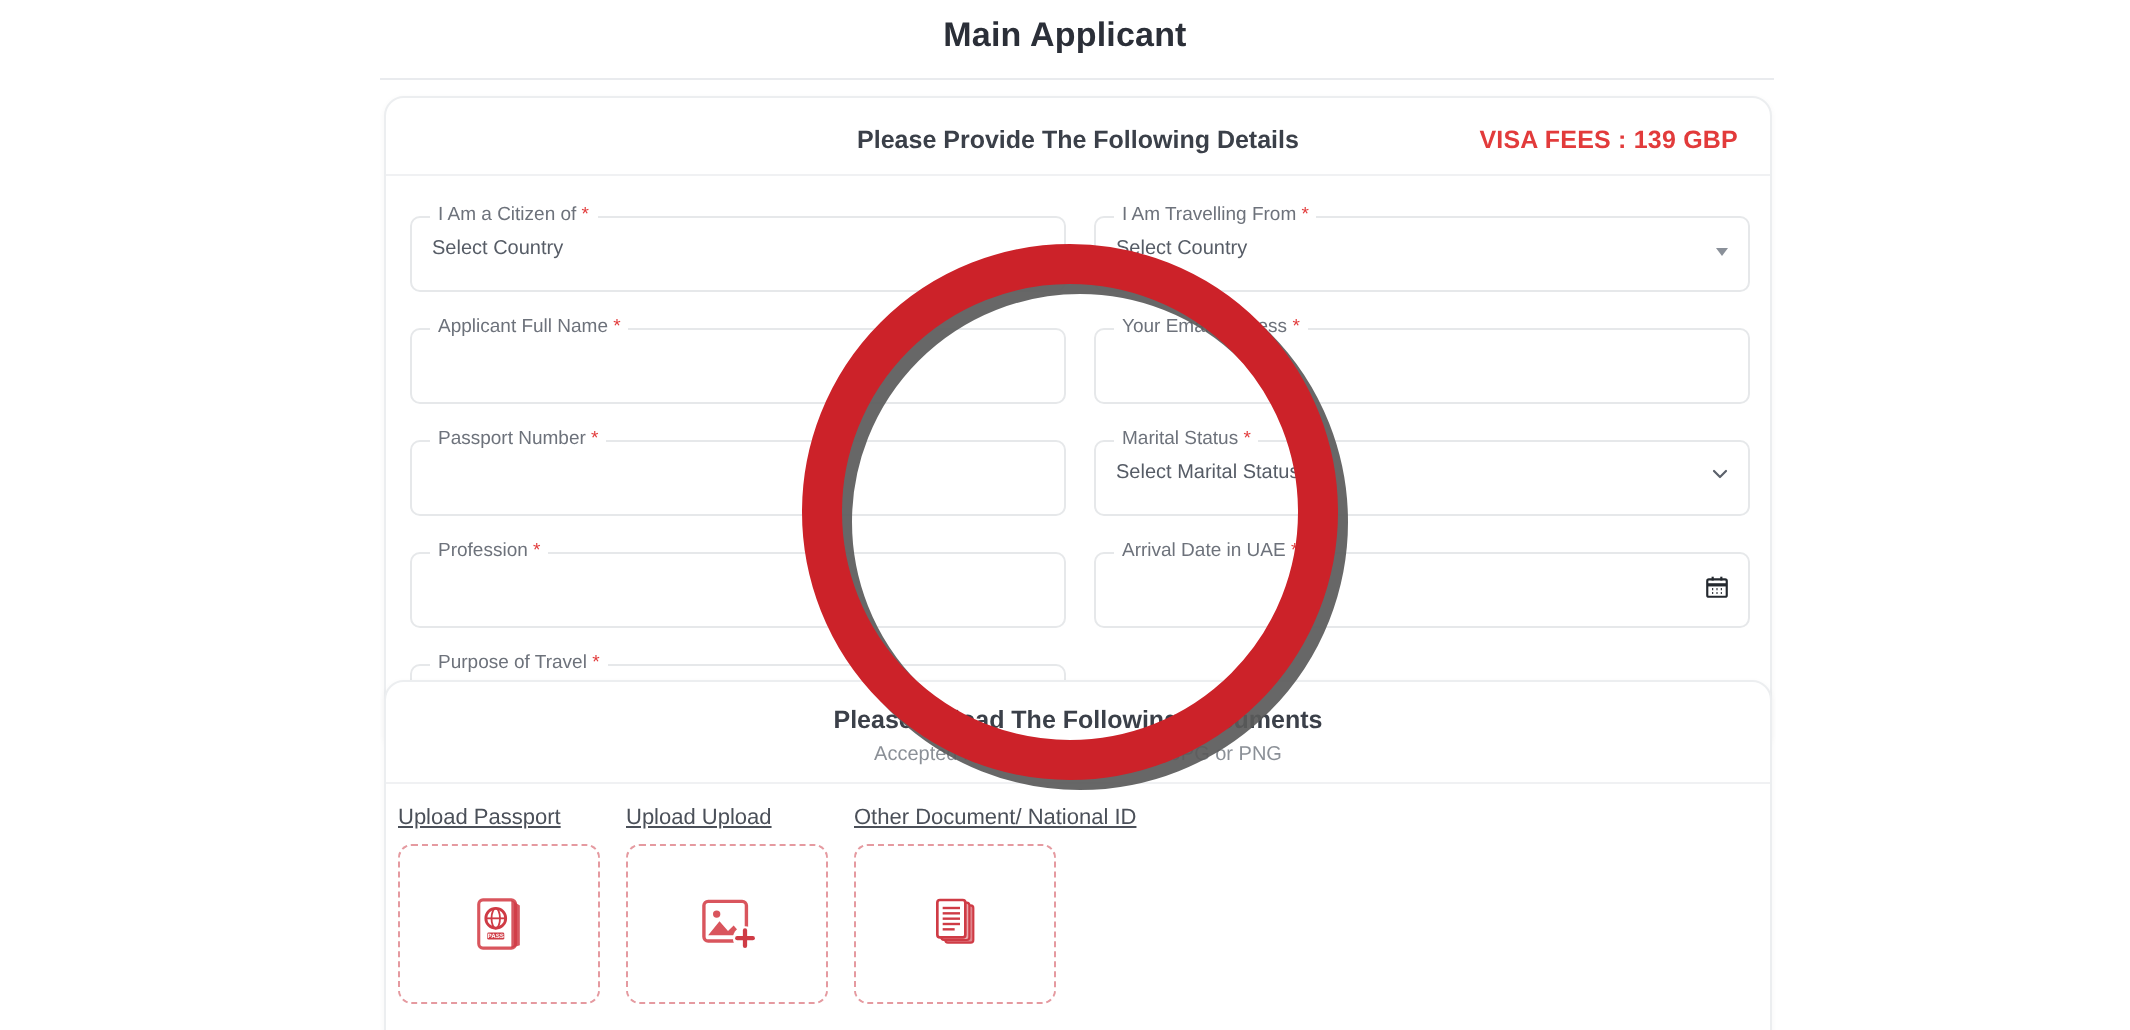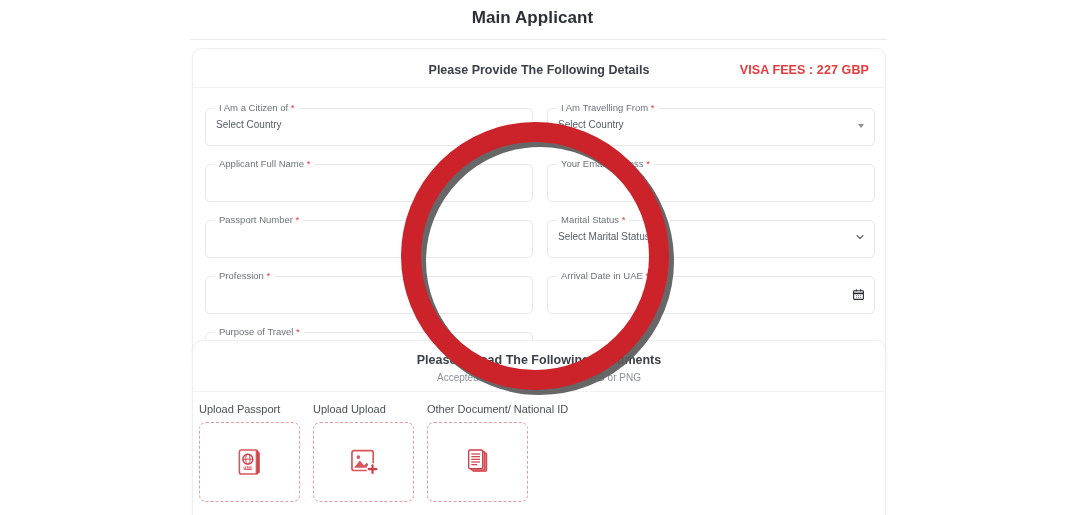--- a/index.html
+++ b/index.html
@@ -189,20 +189,21 @@
     left: 6px; top: 62px;
     display: flex;
     gap: 13px;
   }
   .upload-col { width: 101px; }
   .upload-label {
     font-size: 11px;
     color: #4b5059;
     margin-bottom: 7px;
     white-space: nowrap;
+    text-decoration: underline;
   }
   .dropzone {
     width: 101px; height: 80px;
     border: 1.4px dashed #e59aa0;
     border-radius: 7px;
     background: #ffffff;
     display: flex;
     align-items: center;
     justify-content: center;
   }
@@ -220,21 +221,21 @@
 </head>
 <body>
 
 <div id="page">
 
   <div class="page-title">Main Applicant</div>
   <div class="title-divider"></div>
 
   <div class="card" id="details-card">
     <div class="section-head">Please Provide The Following Details</div>
-    <div class="visa-fees">VISA FEES : 227 GBP</div>
+    <div class="visa-fees">VISA FEES : 139 GBP</div>
     <div class="card-divider"></div>
     <div class="form-grid" id="form-grid">
         <div class="field">
           <div class="field-box"></div>
           <div class="field-label">I Am a Citizen of<span class="req"> *</span></div>
           <div class="field-value">Select Country</div>
           <span class="caret-small"></span>
         </div>
         <div class="field">
           <div class="field-box"></div>

